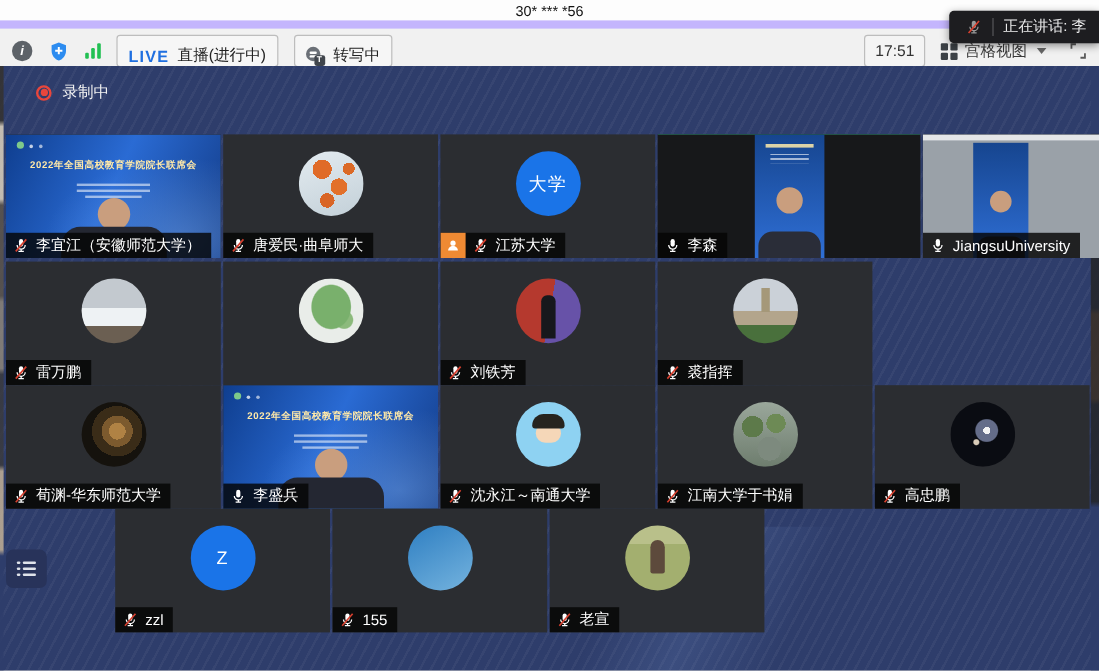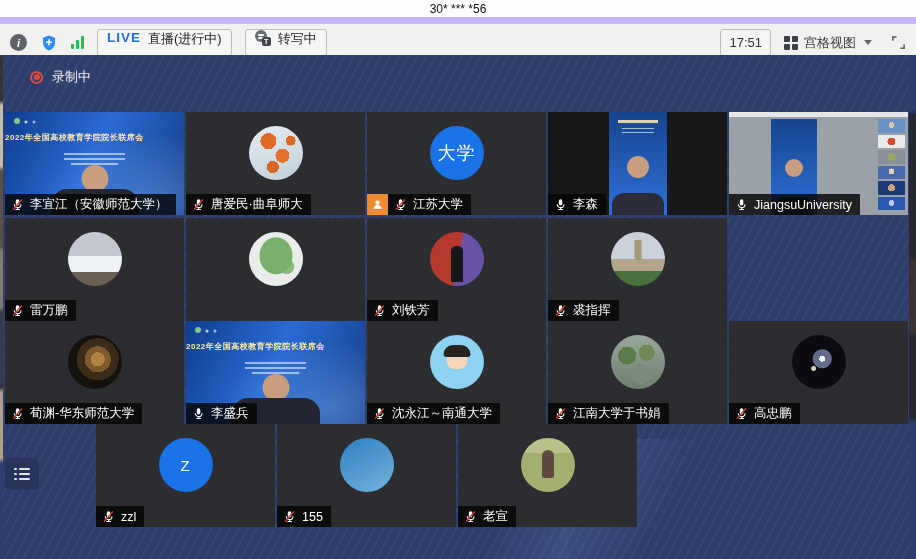--- a/index.html
+++ b/index.html
@@ -11,21 +11,21 @@
             font-size:12px;color:#111;border-bottom:7px solid #c4b5fd;}
 
   
   .toolbar{height:37px;background:#f1f1f1;border-bottom:1px solid #c8c8c8;
            display:flex;align-items:center;gap:13px;padding:0 10px;position:relative;}
   .icon-info{width:17px;height:17px;border-radius:50%;background:#5d6268;color:#fff;
              display:flex;align-items:center;justify-content:center;font-size:11px;font-weight:bold;font-style:italic;}
   .sigbars{display:flex;align-items:flex-end;gap:2px;height:13px;}
   .sigbars i{width:3px;background:#22c053;border-radius:1px;display:block;}
   .sigbars i:nth-child(1){height:5px}.sigbars i:nth-child(2){height:9px}.sigbars i:nth-child(3){height:13px}
-  .tb-box{display:flex;align-items:flex-start;gap:7px;border:1px solid #bdbdbd;border-radius:3px;
+  .tb-box{display:flex;align-items:flex-end;gap:7px;border:1px solid #bdbdbd;border-radius:3px;
           background:#f6f6f6;height:25px;padding:0 9px;font-size:13px;color:#222;}
   .live-word{color:#1f6fe0;font-weight:bold;letter-spacing:1px;font-size:13.5px;}
   .tr-ic{position:relative;width:16px;height:16px;}
   .tr-ic .c{position:absolute;left:0;top:0;width:12px;height:12px;border-radius:50%;background:#6b7077;}
   .tr-ic .c::after{content:"";position:absolute;left:3px;top:4px;width:6px;height:2px;background:#fff;border-radius:1px;
                    box-shadow:0 3px 0 #fff;}
   .tr-ic .t{position:absolute;right:0;bottom:0;width:9px;height:9px;background:#40454c;border-radius:2px;
             color:#fff;font-size:7px;line-height:9px;text-align:center;font-weight:bold;}
   .tb-spacer{flex:1}
   .time-box{border:1px solid #bdbdbd;border-radius:3px;background:#f4f4f4;height:25px;
@@ -55,21 +55,21 @@
 
   .record{position:absolute;left:30px;top:13px;display:flex;align-items:center;gap:9px;
           color:#f2f2f2;font-size:13px;z-index:10;}
   .rec-dot{width:13px;height:13px;border:2px solid #e8463c;border-radius:50%;position:relative;box-sizing:border-box;flex:none;}
   .rec-dot::after{content:"";position:absolute;left:1.5px;top:1.5px;right:1.5px;bottom:1.5px;background:#e8463c;border-radius:50%;}
 
   .grid-row{position:absolute;display:flex;gap:2px;padding-left:5px;z-index:8;}
   .row-1{top:57px}.row-2{top:163px}.row-3{top:266px}.row-4{top:369px;padding-left:96px;}
 
   .tile{position:relative;width:179px;height:103px;background:#2b2d31;overflow:hidden;flex:none;}
-  .tile.active{box-shadow:0 0 0 2px #23a36d inset;}
+  .tile.active{box-shadow:0 0 0 2px #23a36d inset;padding-left:40px;}
 
   
   .nlabel{position:absolute;left:0;bottom:0;display:flex;align-items:center;gap:5px;
           background:rgba(5,5,5,.82);height:21px;padding:0 8px 0 5px;max-width:100%;z-index:6;box-sizing:border-box;}
   .pname{color:#fff;font-size:12.5px;white-space:nowrap;}
   .mic{width:15px;height:15px;flex:none;display:flex;}
   .badge-user{width:21px;height:21px;background:#ef8a33;flex:none;display:flex;align-items:center;justify-content:center;margin-left:-5px;}
 
   
   .avatar{position:absolute;left:50%;top:41px;transform:translate(-50%,-50%);width:54px;height:54px;
@@ -111,21 +111,21 @@
   .av-field::after{content:"";position:absolute;left:50%;top:12px;transform:translateX(-50%);
       width:12px;height:28px;background:#5d4a3c;border-radius:6px 6px 2px 2px;}
   .av-lake{background:linear-gradient(#d4e2ea 0 38%,#41583c 38% 58%,#8fa7b5 58%);}
 
   
   .backdrop{position:absolute;inset:0;background:linear-gradient(115deg,#0f3e8f 0%,#2a6bd4 48%,#123a85 100%);}
   .backdrop::after{content:"";position:absolute;inset:0;
       background:radial-gradient(ellipse at 82% 85%,rgba(140,190,255,.38),transparent 55%);}
   .bk-logo{position:absolute;left:9px;top:6px;width:6px;height:6px;border-radius:50%;background:#7ec98a;
       box-shadow:9px 1px 0 -1.5px rgba(255,255,255,.75),17px 1px 0 -1.5px rgba(255,255,255,.6);}
-  .bk-title{position:absolute;top:20px;left:0;right:0;text-align:left;font-size:8px;font-weight:bold;
+  .bk-title{position:absolute;top:20px;left:0;right:0;text-align:center;font-size:8px;font-weight:bold;
       color:#ffe9a8;letter-spacing:.5px;z-index:2;}
   .bk-lines{position:absolute;top:38px;left:50%;transform:translateX(-50%);width:72px;z-index:2;}
   .bk-lines i{display:block;height:2.5px;background:rgba(255,255,255,.55);margin:2.5px auto;width:85%;}
   .bk-lines i:last-child{width:65%;}
   .bk-person{position:absolute;bottom:0;left:50%;transform:translateX(-50%);width:96px;height:50px;z-index:3;}
   .bk-head{position:absolute;left:50%;top:0;transform:translateX(-50%);width:27px;height:27px;border-radius:50%;background:#c99e7e;}
   .bk-body{position:absolute;bottom:0;left:50%;transform:translateX(-50%);width:88px;height:26px;
       border-radius:16px 16px 0 0;background:#242732;}
 
   
@@ -208,20 +208,32 @@
       <span>宫格视图</span>
       <span class="caret"></span>
     </span>
     <span class="expand-btn">
       <svg width="15" height="15" viewBox="0 0 16 16">
           <path d="M2 6V2h4M14 10v4h-4" fill="none" stroke="#5a5a5a" stroke-width="1.6"></path>
         </svg>
     </span>
   </div>
 
+  <div class="toast">
+    <span class="mic">
+      <svg viewBox="0 0 24 24" width="15" height="15">
+          <rect x="9.3" y="3.5" width="5.6" height="10.2" rx="2.8" fill="#9a9a9a"></rect>
+          <path d="M6.8 11.6a5.4 5.4 0 0 0 10.8 0" fill="none" stroke="#9a9a9a" stroke-width="1.7"></path>
+          <path d="M12.2 17v2.6M8.6 19.9h7.2" stroke="#9a9a9a" stroke-width="1.7"></path>
+          <path d="M5 20 19 4" stroke="#d8402f" stroke-width="2.2"></path>
+        </svg>
+    </span>
+    <span class="vdiv"></span>
+    <span class="txt">正在讲话: 李</span>
+  </div>
 
   <div class="main">
     <div class="left-sliver"></div>
     <div class="right-sliver"></div>
 
     <div class="record">
       <span class="rec-dot"></span>
       <span>录制中</span>
     </div>
 
@@ -260,21 +272,21 @@
                 <rect x="9.3" y="3.5" width="5.6" height="10.2" rx="2.8" fill="#ffffff"></rect>
                 <path d="M6.8 11.6a5.4 5.4 0 0 0 10.8 0" fill="none" stroke="#ffffff" stroke-width="1.7"></path>
                 <path d="M12.2 17v2.6M8.6 19.9h7.2" stroke="#ffffff" stroke-width="1.7"></path>
                 <path d="M5 20 19 4" stroke="#d8402f" stroke-width="2.2"></path>
               </svg>
             </span>
             <span class="pname">唐爱民·曲阜师大</span>
           </div>
         </div>
         <div class="tile">
-          <div class="avatar av-initial" style="font-size:18px">大学</div>
+          <div class="avatar av-initial" style="font-size:15px">大学</div>
           <div class="nlabel">
             <span class="badge-user">
               <svg viewBox="0 0 24 24" width="13" height="13">
                 <circle cx="12" cy="8.5" r="4" fill="#fff"></circle>
                 <path d="M4.5 20c0-4.1 3.4-7 7.5-7s7.5 2.9 7.5 7z" fill="#fff"></path>
               </svg>
             </span>
             <span class="mic">
               <svg viewBox="0 0 24 24" width="15" height="15">
                 <rect x="9.3" y="3.5" width="5.6" height="10.2" rx="2.8" fill="#ffffff"></rect>

